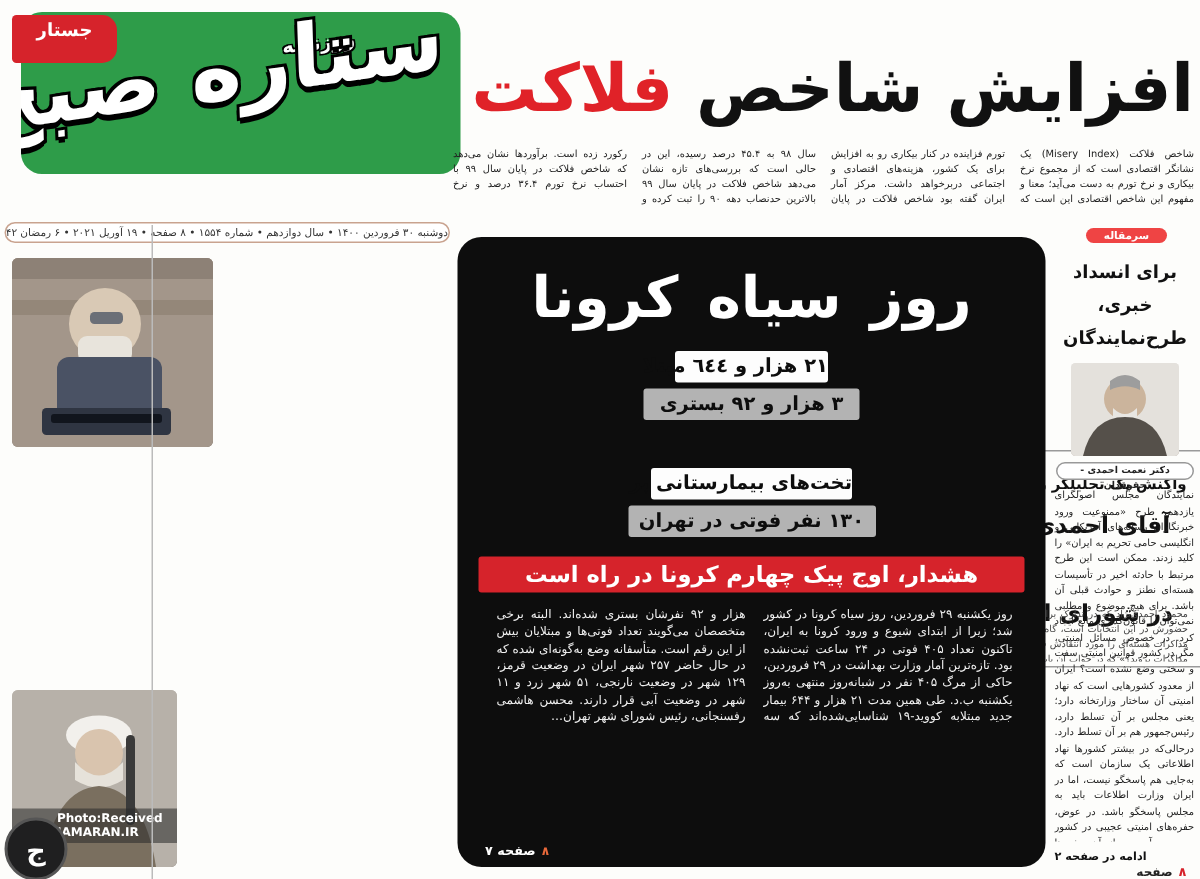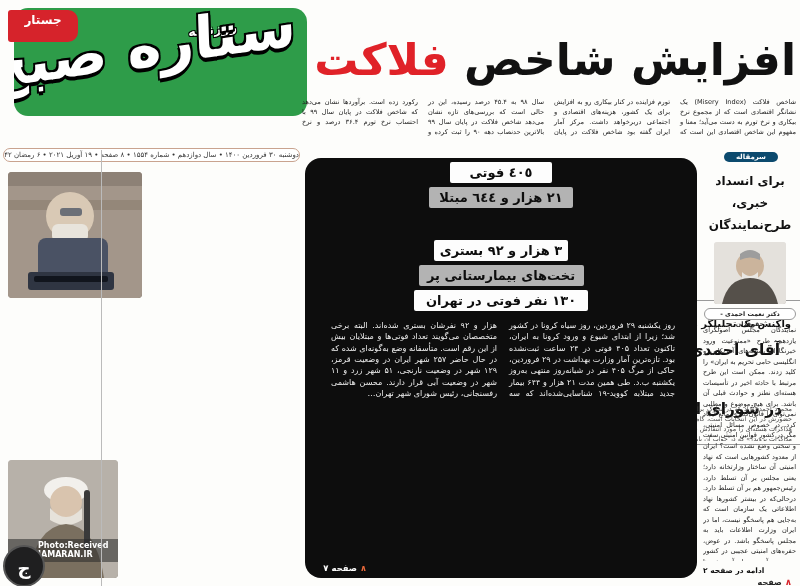--- a/index.html
+++ b/index.html
@@ -43,21 +43,21 @@
     position:absolute; top:97px; right:4px; left:302px; height:50px; overflow:hidden;
     column-count:4; column-gap:10px; font-size:6.6px; line-height:1.52; text-align:justify; color:#222;
   }
   .dateline{
     position:absolute; top:148px; right:500px; left:3px; height:14px;
     border:1px solid #c9a38f; border-radius:7px; font-size:7px; line-height:12px;
     text-align:center; color:#333; white-space:nowrap; overflow:hidden; background:#fff;
   }
   
   .pill{
-    position:absolute; height:10px; background:#0c4a6e; color:#fff; font-size:7px;
+    position:absolute; height:10px; background:#ef4444; color:#fff; font-size:7px;
     font-weight:bold; line-height:10px; text-align:center; border-radius:6px; padding:0 12px;
   }
   .pageref-mark{ position:absolute; font-size:8px; font-weight:bold; color:#222; }
   .pageref-mark .caret{ color:#d6232b; font-size:9px; margin-left:3px; }
   .hline{ position:absolute; right:0; width:300px; border-top:1px solid #9a9a9a; }
   
   .iv-photo{
     position:absolute; top:172px; right:658px; width:134px; height:126px; border-radius:4px;
     background:linear-gradient(135deg,#b8a898 0%,#8e8276 55%,#6e655c 100%); overflow:hidden;
   }
@@ -259,27 +259,28 @@
   <div class="cl-head">
     <div>صداوسیما منافع ملی را</div>
     <div>فدای یک جریان سیاسی می‌کند</div>
   </div>
   <div class="cl-body">عضو مجمع محققین و مدرسین حوزه علمیه قم در گفتگو با ایلنا گفت: متأسفانه صداوسیما تا جایی که من برنامه‌هایش را دنبال می‌کنم از اینکه یک رقابت سالم در انتخابات شکل بگیرد ناتوان است؛ به دلیل اینکه خودش وارد خط خاصی می‌شود و خط خاصی را دنبال می‌کند. حجت‌الاسلام محسن…</div>
   <div class="pageref-mark bottom-pageref">
     <span class="caret">∧</span><span>صفحه</span>
   </div>
 
   <div class="black-box">
+    <div class="bb-title">روز سیاه کرونا</div>
     <div class="bb-stats">
-      <span class="bb-stat">٤٠٥ فوتی</span>
       <span class="bb-stat">۲۱ هزار و ٦٤٤ مبتلا</span>
       <span class="bb-stat">۳ هزار و ۹۲ بستری</span>
       <span class="bb-stat">تخت‌های بیمارستانی پر</span>
       <span class="bb-stat">۱۳۰ نفر فوتی در تهران</span>
     </div>
+    <div class="bb-warning">هشدار، اوج پیک چهارم کرونا در راه است</div>
     <div class="bb-body">روز یکشنبه ۲۹ فروردین، روز سیاه کرونا در کشور شد؛ زیرا از ابتدای شیوع و ورود کرونا به ایران، تاکنون تعداد ۴۰۵ فوتی در ۲۴ ساعت ثبت‌نشده بود. تازه‌ترین آمار وزارت بهداشت در ۲۹ فروردین، حاکی از مرگ ۴۰۵ نفر در شبانه‌روز منتهی به‌روز یکشنبه ب.د. طی همین مدت ۲۱ هزار و ۶۴۴ بیمار جدید مبتلابه کووید-۱۹ شناسایی‌شده‌اند که سه هزار و ۹۲ نفرشان بستری شده‌اند. البته برخی متخصصان می‌گویند تعداد فوتی‌ها و مبتلایان بیش از این رقم است. متأسفانه وضع به‌گونه‌ای شده که در حال حاضر ۲۵۷ شهر ایران در وضعیت قرمز، ۱۲۹ شهر در وضعیت نارنجی، ۵۱ شهر زرد و ۱۱ شهر در وضعیت آبی قرار دارند. محسن هاشمی رفسنجانی، رئیس شورای شهر تهران…</div>
     <div class="bb-pageref">
       <span class="caret">∧</span><span>صفحه ۷</span>
     </div>
   </div>
 
   <div class="sidebar"></div>
   <div class="pill ed-tag">سرمقاله</div>
   <div class="ed-head">
     <div>برای انسداد خبری،</div>

